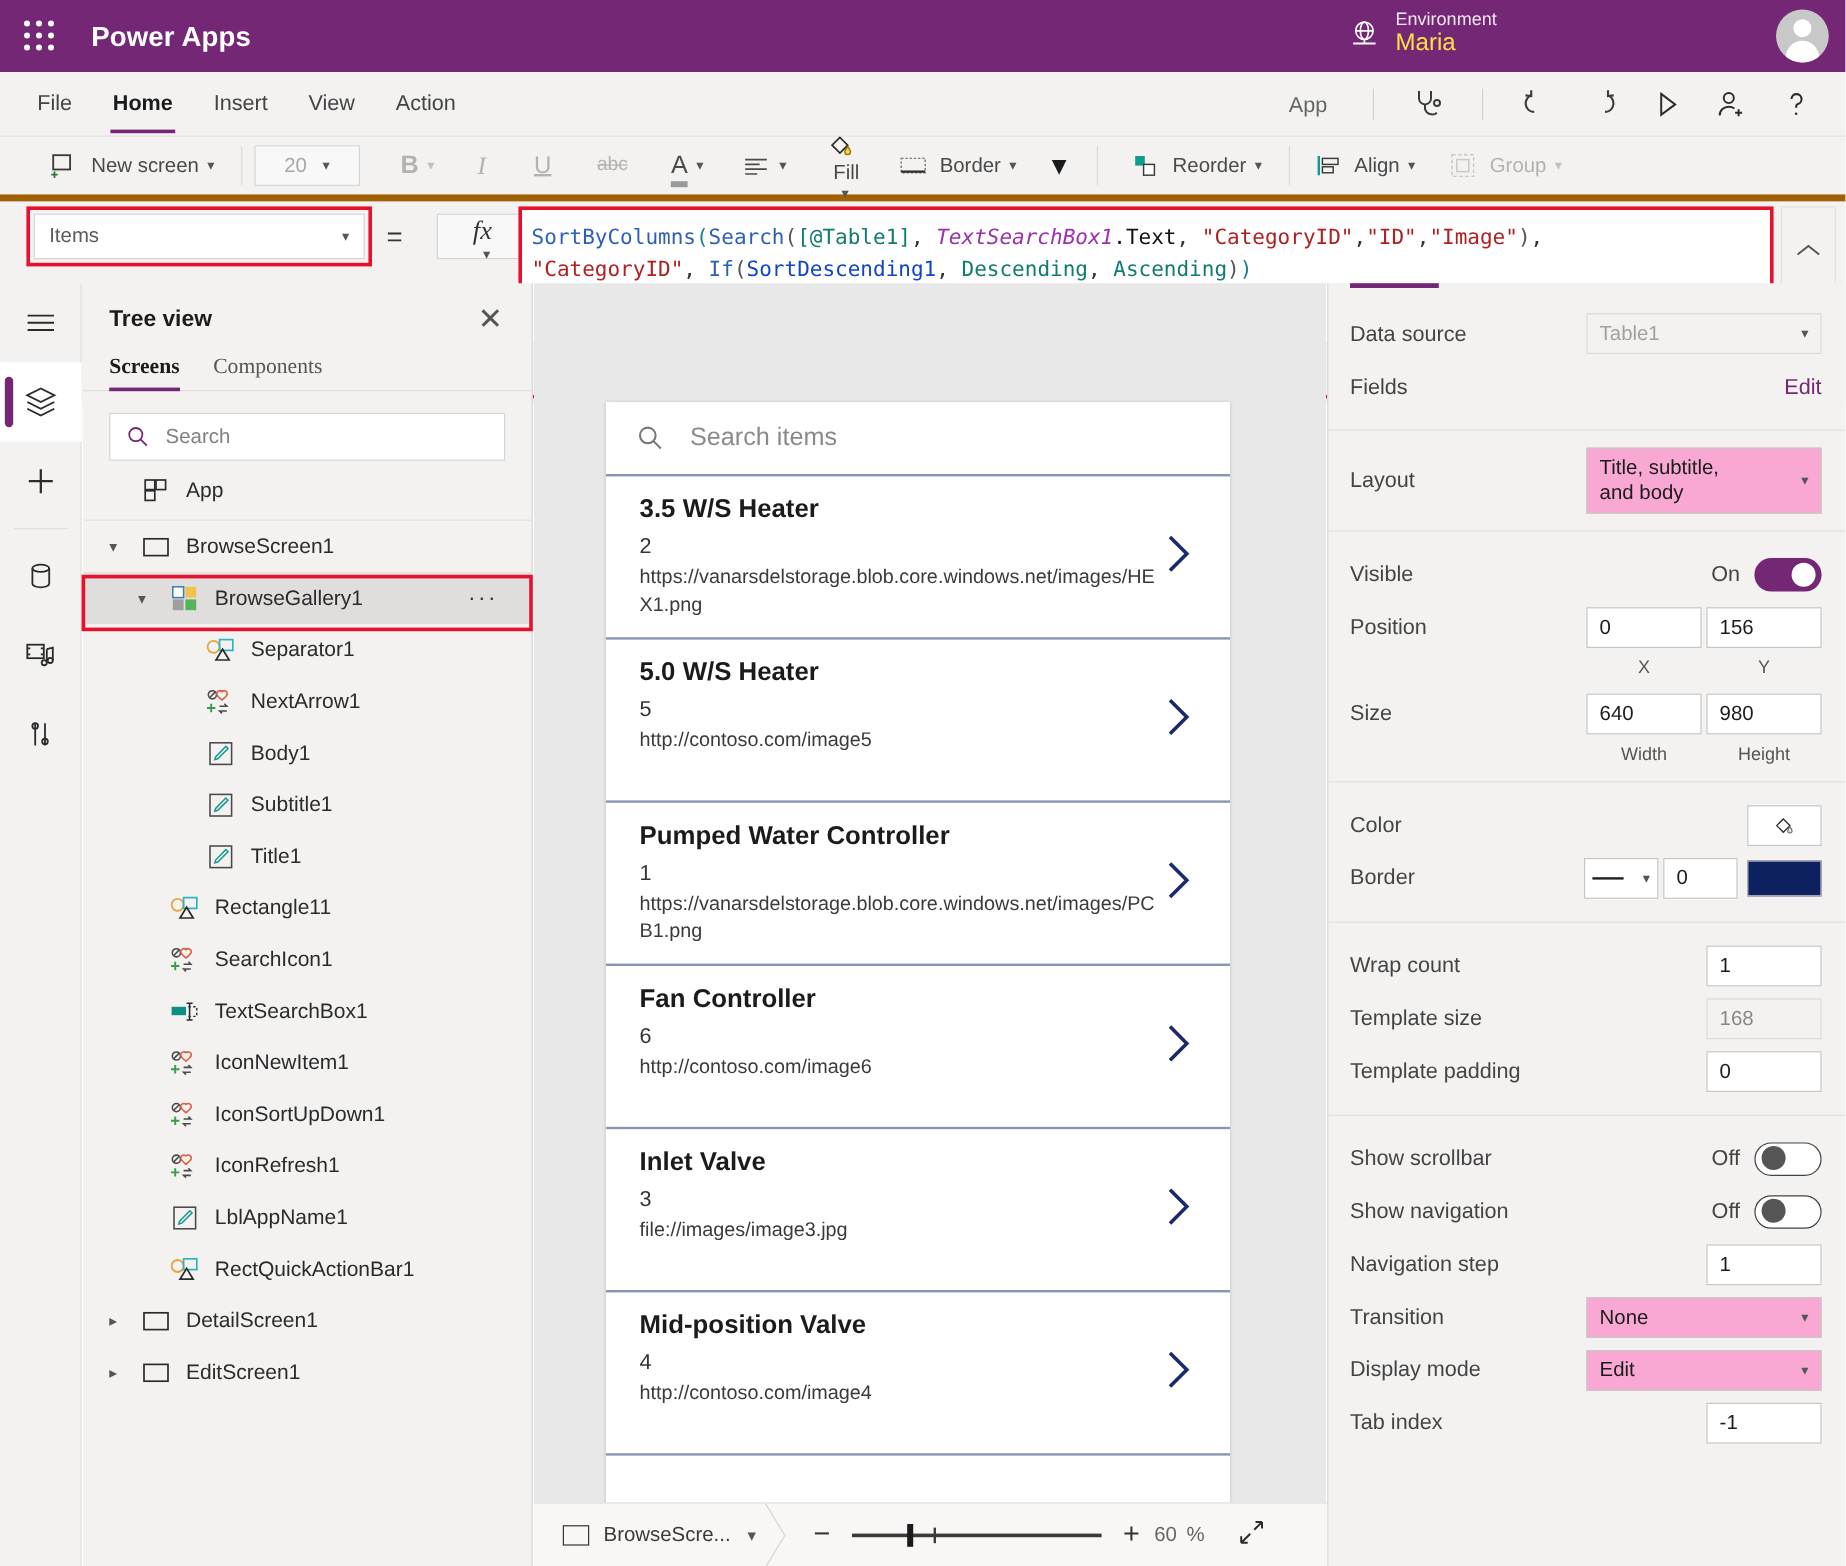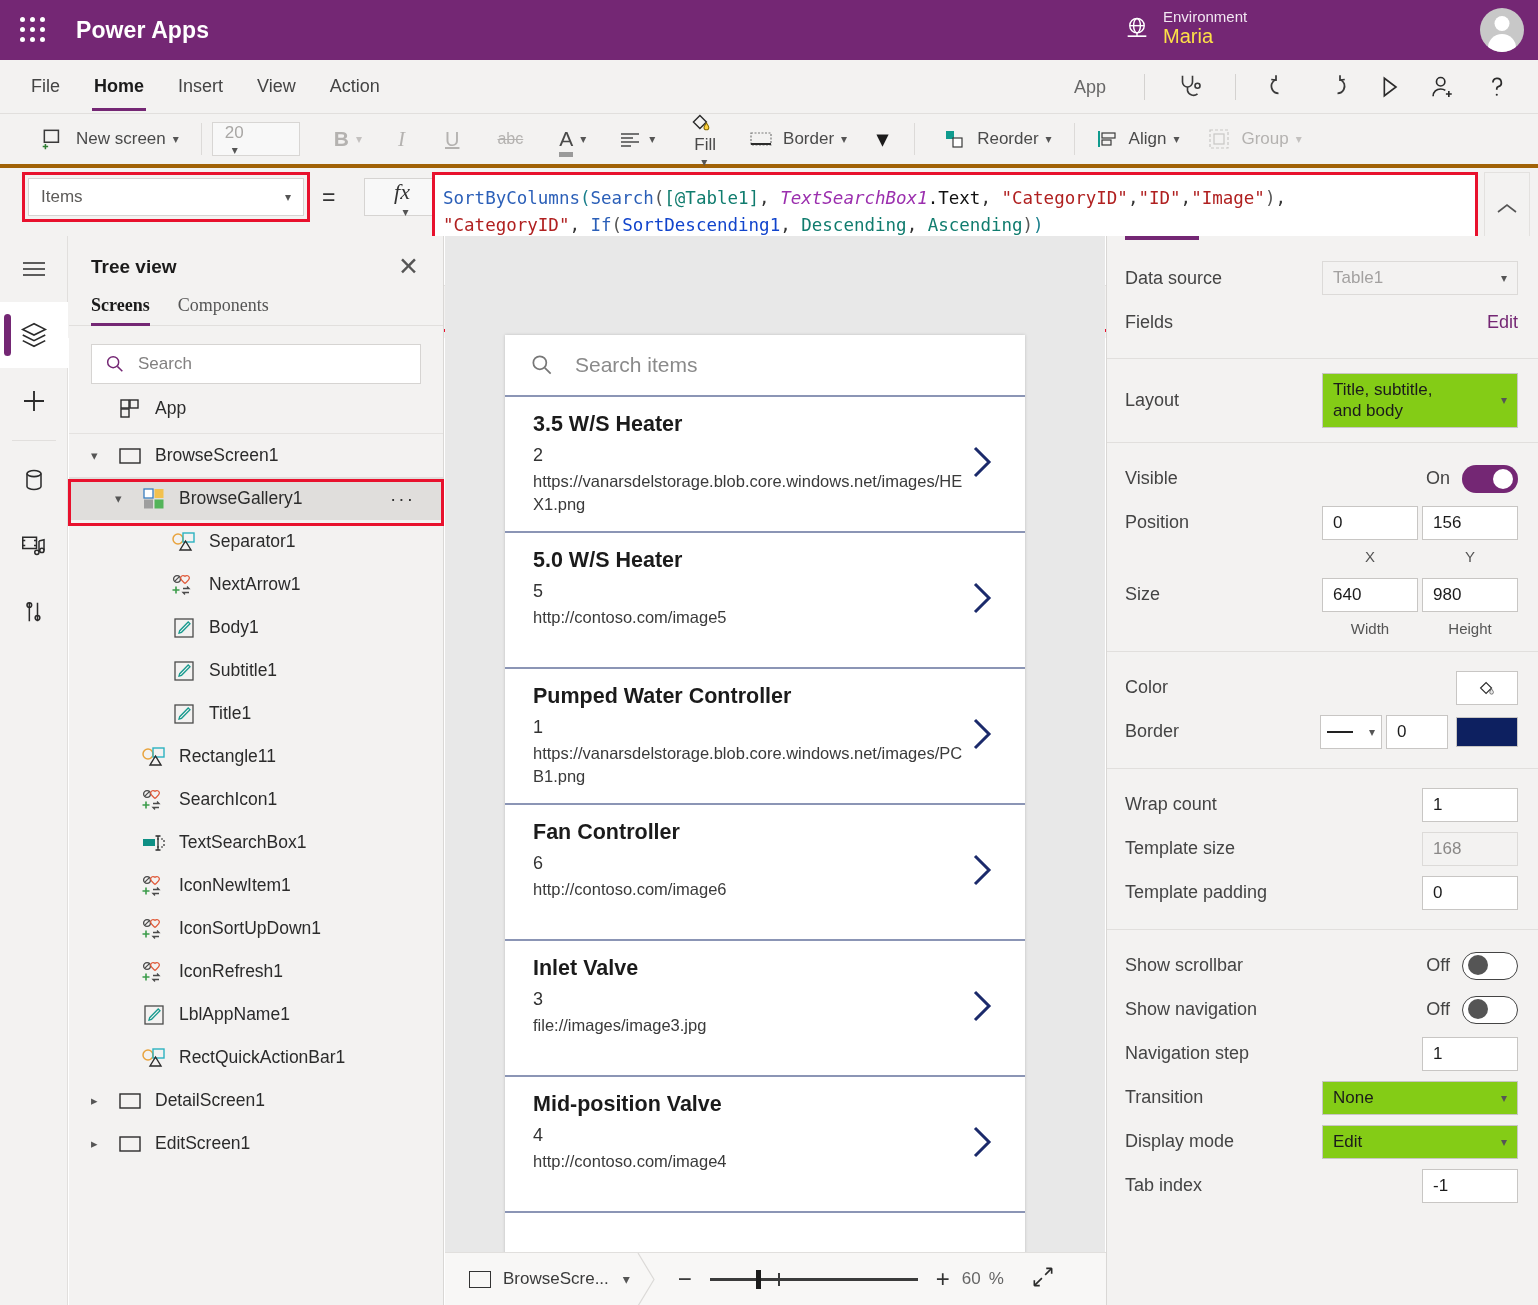--- a/index.html
+++ b/index.html
@@ -48,30 +48,30 @@
     height:3px; background:#742774; }
   .menu-right { position:absolute; right: 14px; top:0; height:54px; display:flex; align-items:center; }
   .menu-right .app-label { font-size: 18px; color:#666; margin-right: 20px; }
   .vdiv { width:1px; height:26px; background:#d4d2d0; margin: 0 18px; }
   .ico-btn { width: 40px; height:40px; display:flex; align-items:center; justify-content:center;
     cursor:pointer; margin: 0 7px; }
 
   
   .ribbon {
     position:absolute; left:0; top:114px; width:1538px; height:54px;
-    background:#f3f2f1; border-bottom:4px solid #a16207; display:flex; align-items:center;
+    background:#f3f2f1; border-bottom:6px solid #a16207; display:flex; align-items:center;
   }
   .rb { display:flex; align-items:center; font-size:17px; color:#4a4a4a; cursor:pointer; }
   .rb.dis { color:#b4b2b0; cursor:default; }
   .chev { font-size: 12px; margin-left: 7px; color:#555; }
   .rb.dis .chev { color:#c3c1bf; }
   .rsep { width:1px; height:32px; background:#dcdad8; margin:0 10px; }
   .fontbox { width: 88px; height: 34px; border:1px solid #d8d6d4; background:#f8f8f8;
-    display:flex; justify-content:space-between; padding: 0 12px;
-    font-size:17px; color:#a9a7a5;flex-direction:column; }
+    display:flex; align-items:center; justify-content:space-between; padding: 0 24px;
+    font-size:17px; color:#a9a7a5; }
 
   
   .formula-row { position:absolute; left:0; top:168px; width:1538px; height:170px; background:#f3f2f1; }
   .prop-sel {
     position:absolute; left:28px; top:178px; width:276px; height:38px;
     background:#fff; border:1px solid #d6d4d2; display:flex; align-items:center;
     justify-content:space-between; padding:0 12px; font-size:17px; color:#5d5b59; cursor:pointer;
   }
   .prop-hl { position:absolute; left:22px; top:172px; width:288px; height:50px;
     border:3px solid #e8112d; pointer-events:none; }
@@ -170,21 +170,21 @@
     background:#f3f2f1; border-left:1px solid #d9d7d5; }
   .rp-tabline { height:6px; position:relative; }
   .rp-tabline::after { content:''; position:absolute; left:18px; top:0; width:74px; height:4px;
     background:#742774; }
   .rp-group { border-bottom:1px solid #e1dfdd; padding: 14px 0; }
   .rp-row { display:flex; align-items:center; min-height:44px; padding: 0 20px 0 18px; }
   .rp-lab { font-size:18px; color:#444; flex:1; }
   .rp-val-dis { width:196px; height:34px; border:1px solid #dcdad8; background:#f3f2f1;
     display:flex; align-items:center; justify-content:space-between; padding:0 10px;
     font-size:17px; color:#a3a1a0; }
-  .rp-sel { width:196px; min-height:34px; border:1px solid #c8c6c4; background:#84cc16;
+  .rp-sel { width:196px; min-height:34px; border:1px solid #c8c6c4; background:#f9a8d4;
     display:flex; align-items:center; justify-content:space-between; padding:5px 10px;
     font-size:17px; color:#1b1b1b; cursor:pointer;gap:42px; }
   .rp-sel .txt { line-height:1.25; }
   .rp-link { font-size:18px; color:#742774; cursor:pointer; }
   .toggle { width:56px; height:28px; border-radius:14px; position:relative; cursor:pointer; }
   .toggle.on { background:#742774; }
   .toggle.off { background:#fff; border:1.5px solid #444; }
   .toggle .knob { position:absolute; top:4px; width:20px; height:20px; border-radius:50%; }
   .toggle.on .knob { right:5px; background:#fff; }
   .toggle.off .knob { left:5px; background:#555; top:2.5px; }

